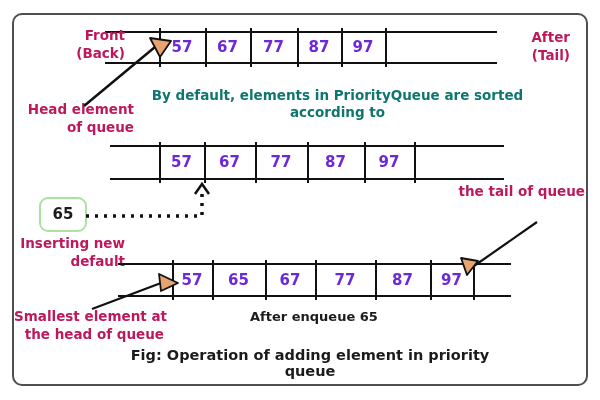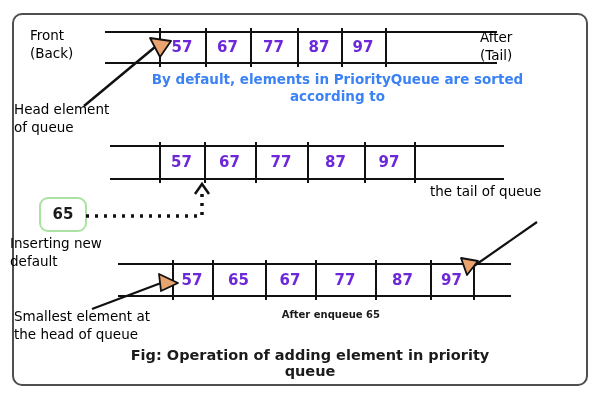--- a/index.html
+++ b/index.html
@@ -24,39 +24,39 @@
   
   .cell{
     position:absolute;color:#6d28d9;font-weight:bold;font-size:15px;
     text-align:center;letter-spacing:0px;
   }
   .c1{top:31px;height:33px;line-height:33px;}
   .c2{top:145px;height:35px;line-height:35px;}
   .c3{top:263px;height:34px;line-height:34px;}
   
   .lbl{
-    position:absolute;color:#000000;font-weight:normal;font-size:13.5px;
-    line-height:18px;text-align:left;white-space:nowrap;
+    position:absolute;color:#be185d;font-weight:bold;font-size:13.5px;
+    line-height:18px;text-align:right;white-space:nowrap;
   }
   .para{
-    position:absolute;left:115px;top:71px;width:445px;text-align:center;
-    color:#3b82f6;font-weight:bold;font-size:13.5px;line-height:17px;
+    position:absolute;left:115px;top:87px;width:445px;text-align:center;
+    color:#0f766e;font-weight:bold;font-size:13.5px;line-height:17px;
   }
   .green-box{
     position:absolute;left:39px;top:197px;width:44px;height:31px;
     border:2px solid #abe2a4;border-radius:9px;background:#fff;
     color:#1b1b1b;font-weight:bold;font-size:15px;text-align:center;line-height:31px;
   }
   .caption{
     position:absolute;left:110px;top:347px;width:400px;text-align:center;
     color:#1b1b1b;font-weight:bold;font-size:14.5px;
   }
   .after{
-    position:absolute;left:250px;top:309px;width:130px;text-align:right;
-    color:#1b1b1b;font-weight:bold;font-size:10px;
+    position:absolute;left:250px;top:309px;width:130px;text-align:left;
+    color:#1b1b1b;font-weight:bold;font-size:13px;
   }
   svg.overlay{position:absolute;left:0;top:0;width:600px;height:400px;pointer-events:none;}
 </style>
 </head>
 <body>
 
 <div class="frame"></div>
 
 <div class="band band-1"></div>
 <div class="divider dv1" style="left:159px"></div>

